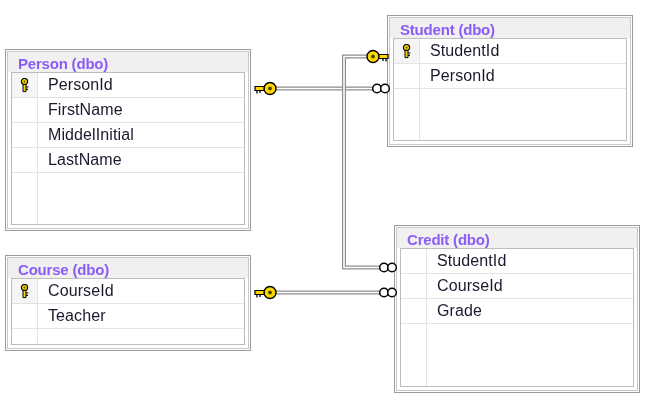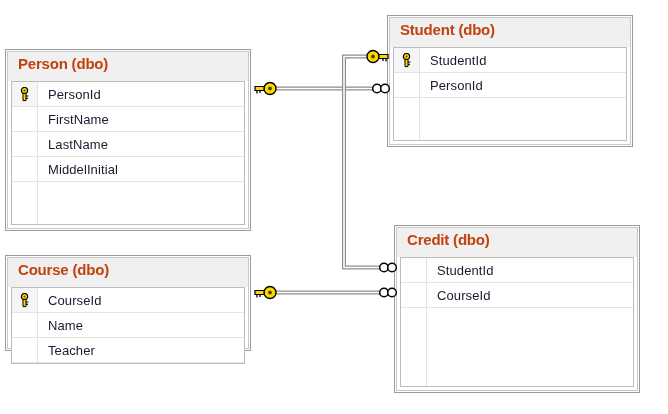--- a/index.html
+++ b/index.html
@@ -30,22 +30,22 @@
     margin:1px;
     background:#ffffff;
     box-sizing:border-box;
     height:calc(100% - 2px);
     display:flex;flex-direction:column;
   }
   .entity-title{
     background:#f0f0f0;
     font-size:15px;
     font-weight:bold;
-    color:#c2410c;
-    padding:3px 0 9px 10px;
+    color:#8b5cf6;
+    padding:3px 0 0 10px;
     letter-spacing:-0.2px;
     flex:0 0 auto;
     box-sizing:border-box;
   }
   .grid{
     flex:1 1 auto;
     border:1px solid #bdbdbd;
     border-bottom:none;
     margin:0 3px 3px 3px;
     background:#ffffff;
@@ -65,21 +65,21 @@
     width:26px;
     min-width:26px;
     align-self:stretch;
     border-right:1px solid #e3e3e3;
     background:#ffffff;
     display:flex;align-items:center;justify-content:center;
     box-sizing:border-box;
   }
   .row.pk .gutter{background:#f5f5f5;}
   .colname{
-    font-size:13px;
+    font-size:16px;
     color:#1a1a2e;
     padding-left:10px;
     white-space:nowrap;
     letter-spacing:0.1px;
   }
 
   
   .key-v{display:block;}
   
   .key-h{position:absolute;z-index:3;}
@@ -168,25 +168,25 @@
                 </svg>
               </div>
               <div class="colname">PersonId</div>
             </div>
             <div class="row">
               <div class="gutter"></div>
               <div class="colname">FirstName</div>
             </div>
             <div class="row">
               <div class="gutter"></div>
+              <div class="colname">MiddelInitial</div>
+            </div>
+            <div class="row">
+              <div class="gutter"></div>
               <div class="colname">LastName</div>
-            </div>
-            <div class="row">
-              <div class="gutter"></div>
-              <div class="colname">MiddelInitial</div>
             </div>
             <div class="row filler">
               <div class="gutter"></div>
               <div></div>
             </div>
           </div>
         </div>
       </div>
       <div class="entity" style="left: 387px; top: 15px; width: 246px; height: 132px;">
         <div class="entity-inner">
@@ -224,44 +224,44 @@
                   <circle cx="5.5" cy="3.6" r="3.1" fill="#ffd700" stroke="#000" stroke-width="1.2"></circle>
                   <circle cx="5.5" cy="3.6" r="1.05" fill="#5a5a00"></circle>
                   <path d="M4,6.4 L7,6.4 L7,13.6 L4,13.6 Z" fill="#ffd700" stroke="#000" stroke-width="1"></path>
                   <path d="M7,9 L9.4,9 M7,11.4 L8.9,11.4" stroke="#000" stroke-width="1.1"></path>
                 </svg>
               </div>
               <div class="colname">CourseId</div>
             </div>
             <div class="row">
               <div class="gutter"></div>
-              <div class="colname">Name</div>
-            </div>
-            <div class="row">
-              <div class="gutter"></div>
               <div class="colname">Teacher</div>
             </div>
             <div class="row filler">
               <div class="gutter"></div>
               <div></div>
             </div>
           </div>
         </div>
       </div>
       <div class="entity" style="left: 394px; top: 225px; width: 246px; height: 168px;">
         <div class="entity-inner">
           <div class="entity-title">Credit (dbo)</div>
           <div class="grid">
             <div class="row">
               <div class="gutter"></div>
               <div class="colname">StudentId</div>
             </div>
             <div class="row">
               <div class="gutter"></div>
               <div class="colname">CourseId</div>
+            </div>
+            <div class="row">
+              <div class="gutter"></div>
+              <div class="colname">Grade</div>
             </div>
             <div class="row filler">
               <div class="gutter"></div>
               <div></div>
             </div>
           </div>
         </div>
       </div>
     </div>
 </div>

